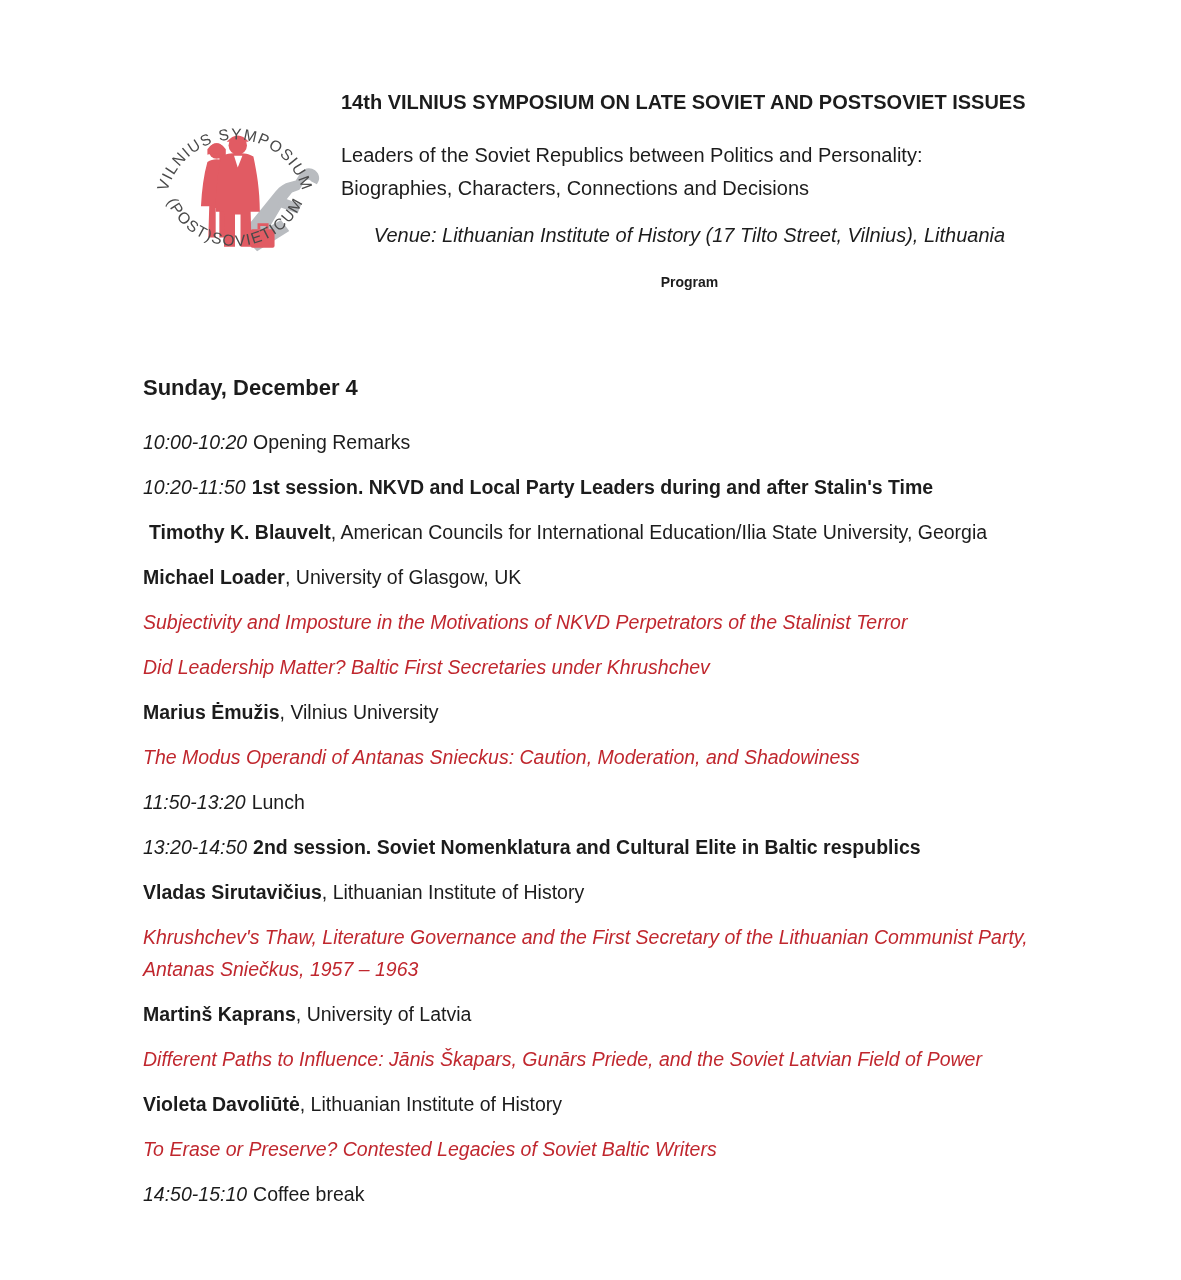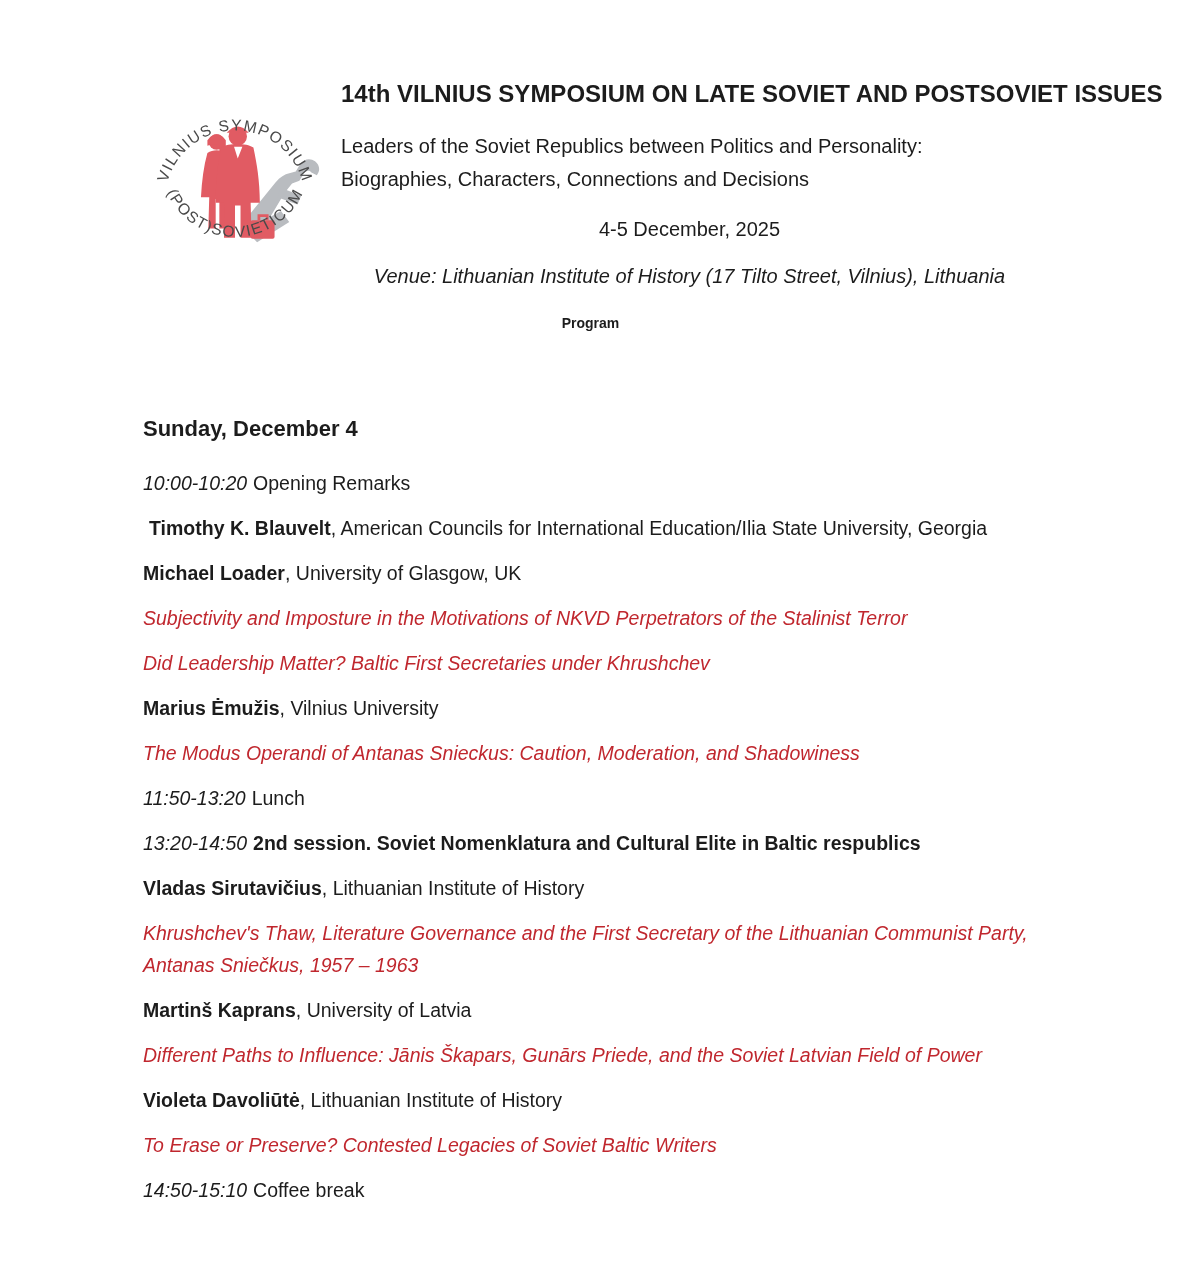--- a/index.html
+++ b/index.html
@@ -8,21 +8,21 @@
     font-family:"Liberation Sans", sans-serif;
     color:#1c1c1c;
     --accent:#c0272e;
   }
   .page { padding:58px 143px 0 143px; }
 
   
   .logo-wrap { float:left; width:184px; height:196px; margin:2px 14px 0 0; }
   .logo-wrap svg { width:100%; height:100%; }
   p { margin:0; }
-  .title    { text-align:left; font-weight:bold; font-size:24px; line-height:33px; margin-top:19px; white-space:nowrap; }
+  .title    { text-align:left; font-weight:bold; font-size:20px; line-height:33px; margin-top:28px; white-space:nowrap; }
   .subtitle { text-align:left; font-size:20px; line-height:33px; margin-top:20px; }
   .subtitle span { display:block; }
   .date     { text-align:center; font-size:20px; line-height:33px; margin-top:17px; }
   .venue    { text-align:center; font-size:20px; line-height:33px; margin-top:14px; font-style:italic; }
   .program  { text-align:center; font-size:14px; line-height:33px; margin-top:14px; font-weight:bold; }
 
   
   .day-heading { clear:left; font-size:22px; font-weight:bold; line-height:36px; margin-top:71px; margin-bottom:20px; }
   .item { font-size:19.5px; line-height:32px; margin-bottom:13px; }
   .time { font-style:italic; margin-right:6px; }
@@ -77,35 +77,37 @@
       </svg>
     </div>
 
     <p class="title">14th VILNIUS SYMPOSIUM ON LATE SOVIET AND POSTSOVIET ISSUES</p>
 
     <p class="subtitle">
       <span>Leaders of the Soviet Republics between Politics and Personality:</span>
       <span>Biographies, Characters, Connections and Decisions</span>
     </p>
 
-    <p class="date">4-5 December, 2025</p>
 
     <p class="venue">Venue: Lithuanian Institute of History (17 Tilto Street, Vilnius), Lithuania</p>
 
     <p class="program">Program</p>
   </header>
 
   <h2 class="day-heading">Sunday, December 4</h2>
 
   <div>
 
     <p class="item">
       <span class="time">10:00-10:20</span><span>Opening Remarks</span>
     </p>
 
+    <p class="item">
+      <span class="time">10:20-11:50</span><span class="session-title">1st session. NKVD and Local Party Leaders during and after Stalin's Time</span>
+    </p>
 
     <p class="item indent-sm">
       <span class="speaker-name">Timothy K. Blauvelt</span><span>, American Councils for International Education/Ilia State University, Georgia</span>
     </p>
 
     <p class="item">
       <span class="speaker-name">Michael Loader</span><span>, University of Glasgow, UK</span>
     </p>
 
     <p class="item paper">Subjectivity and Imposture in the Motivations of NKVD Perpetrators of the Stalinist Terror</p>

